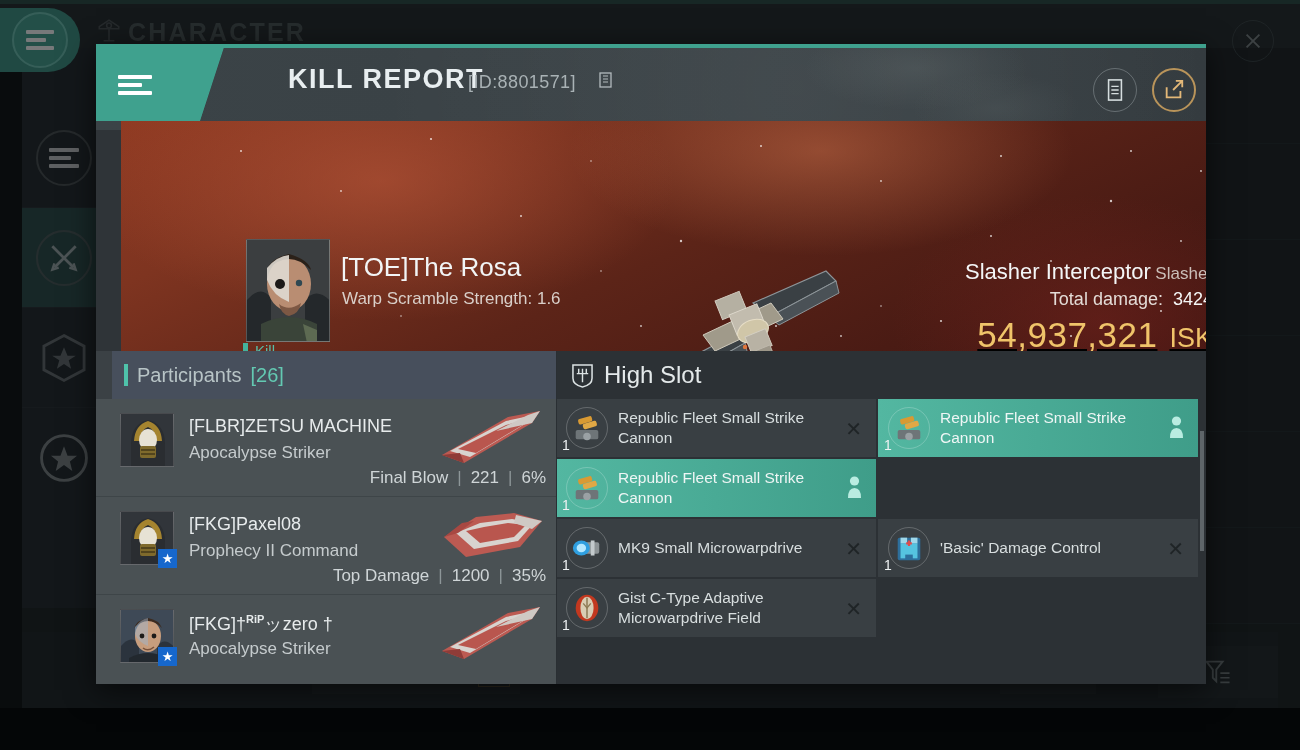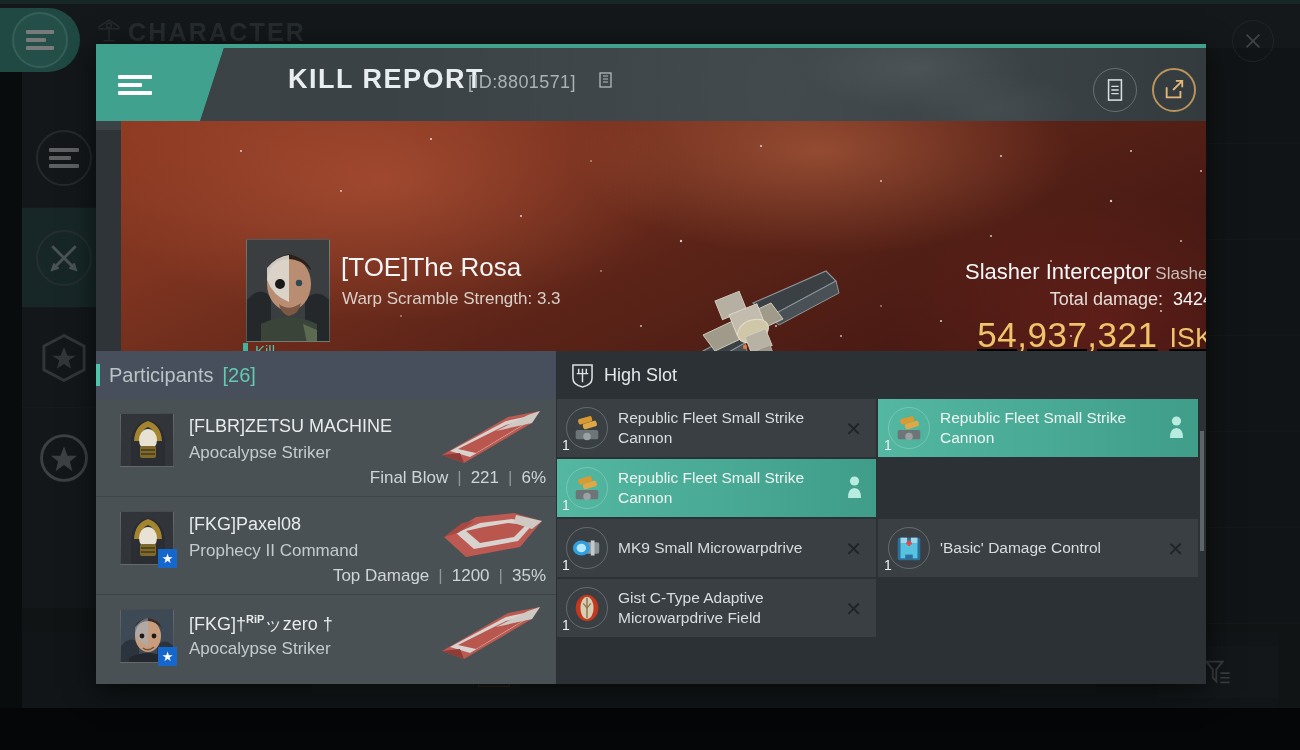--- a/index.html
+++ b/index.html
@@ -180,21 +180,21 @@
   .isk-num { font-size: 35px; color:#f0c46a; letter-spacing:.5px; }
   .isk-unit { font-size: 27px; color:#f0c46a; }
   .victim-scroll { position:absolute; right: 3px; top: 96px; width:4px; height:58px; background:rgba(220,210,205,.45); }
 
   
   .body-row { position:absolute; left:0; top:307px; width:1110px; height:333px; display:flex; }
   .col-left { width: 460px; height: 333px; background:#3b4145; position:relative; overflow:hidden; }
   .col-right { width: 650px; height: 333px; background:#2c3135; position:relative; overflow:hidden; }
 
   .participants-hdr {
-    height: 48px; background:#474f5c; display:flex; align-items:center; gap:9px; padding-left: 0;
+    height: 48px; background:#474f5c; display:flex; align-items:center; gap:9px; padding-left: 12px; margin-left: 16px;
   }
   .ph-bar { width:4px; height: 22px; background:#4fc3ab; }
   .ph-label { font-size: 20px; color:#b8c4c6; }
   .ph-count { font-size: 20px; color:#63c9b2; }
 
   .p-row {
     position:relative; height: 98px; background:#4a5154;
     border-bottom: 1px solid #3e4548; overflow:hidden;
   }
   .p-avatar {
@@ -212,21 +212,21 @@
   .p-stats {
     position:absolute; right: 10px; bottom: 8px; font-size: 17px; color:#cfd5d7;
     display:flex; align-items:center; gap: 9px;
   }
   .p-stats .sep { color:#8d9698; }
   .p-shipimg { position:absolute; right: 8px; top: 6px; width: 112px; height: 62px; }
   .p-name sup { font-size: 11px; font-weight:bold; }
 
   
   .slot-hdr { height: 48px; display:flex; align-items:center; gap: 11px; padding-left: 16px; background:#2c3135; }
-  .slot-hdr-label { font-size: 18px; color:#e4e9ea; }
+  .slot-hdr-label { font-size: 24px; color:#e4e9ea; }
   .slot-grid { display:flex; flex-wrap: wrap; }
   .mod {
     position:relative; width: 320px; height: 58px; margin: 0 0 2px 0;
     display:flex; align-items:center; background:#393f43;
   }
   .mod.sel { background: linear-gradient(90deg,#53b7a1,#3f9d89); }
   .mod + .mod { margin-left: 2px; }
   .slot-grid .mod:nth-child(odd) { margin-left: 0; }
   .mod-icon {
     position:absolute; left: 10px; top: 8px; width: 42px; height: 42px; border-radius: 50%;
@@ -443,21 +443,21 @@
           <path d="M20 28 Q30 16 42 15 L42 62 Q26 56 20 40 Z" fill="#dfd9d2" opacity=".9"></path>
           <circle cx="33" cy="44" r="5" fill="#1c1a18"></circle>
           <circle cx="52" cy="43" r="3.2" fill="#2f4852"></circle>
           <path d="M32 64 Q42 72 54 63 Q52 74 42 76 Q34 74 32 64 Z" fill="#7d5844"></path>
           <path d="M14 84 Q42 70 70 84 L70 103 L14 103 Z" fill="#3a4439"></path>
           <path d="M56 84 L70 90 L70 103 L60 103 Z" fill="#5d6a52"></path>
         </svg>
       </div>
 
       <div class="victim-name">[TOE]The Rosa</div>
-      <div class="victim-sub">Warp Scramble Strength: 3.3</div>
+      <div class="victim-sub">Warp Scramble Strength: 1.6</div>
 
       <div class="kill-tag-wrap">
         <div class="kill-bar"></div>
         <div class="kill-tag">Kill</div>
       </div>
 
       <div class="ship-name">
         <b>Slasher Interceptor</b>
         <span class="ship-class">Slasher</span>
       </div>

